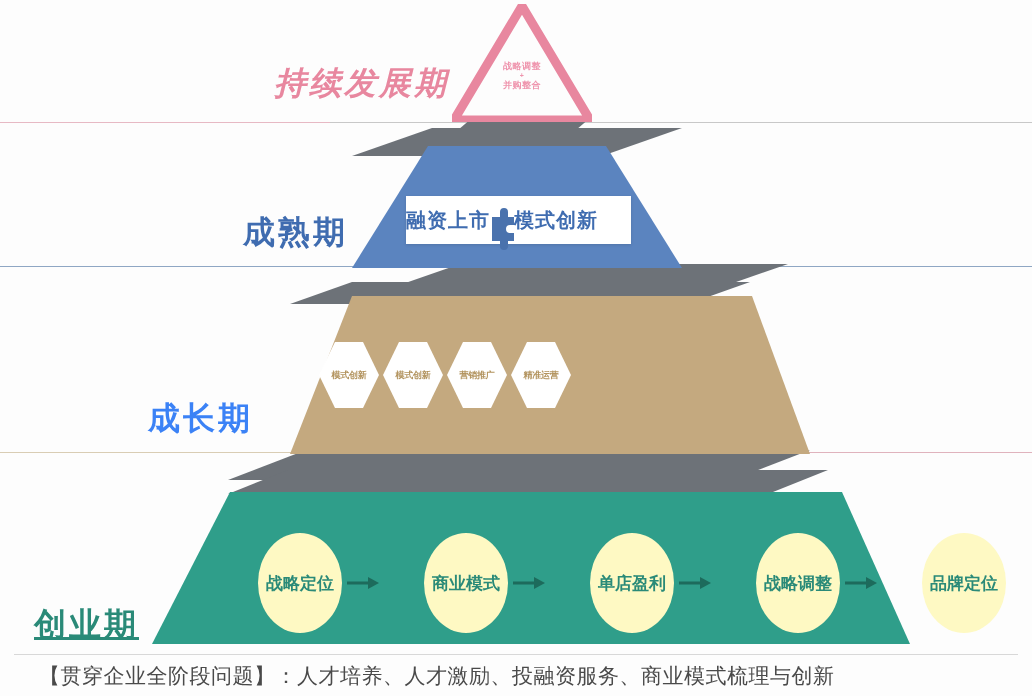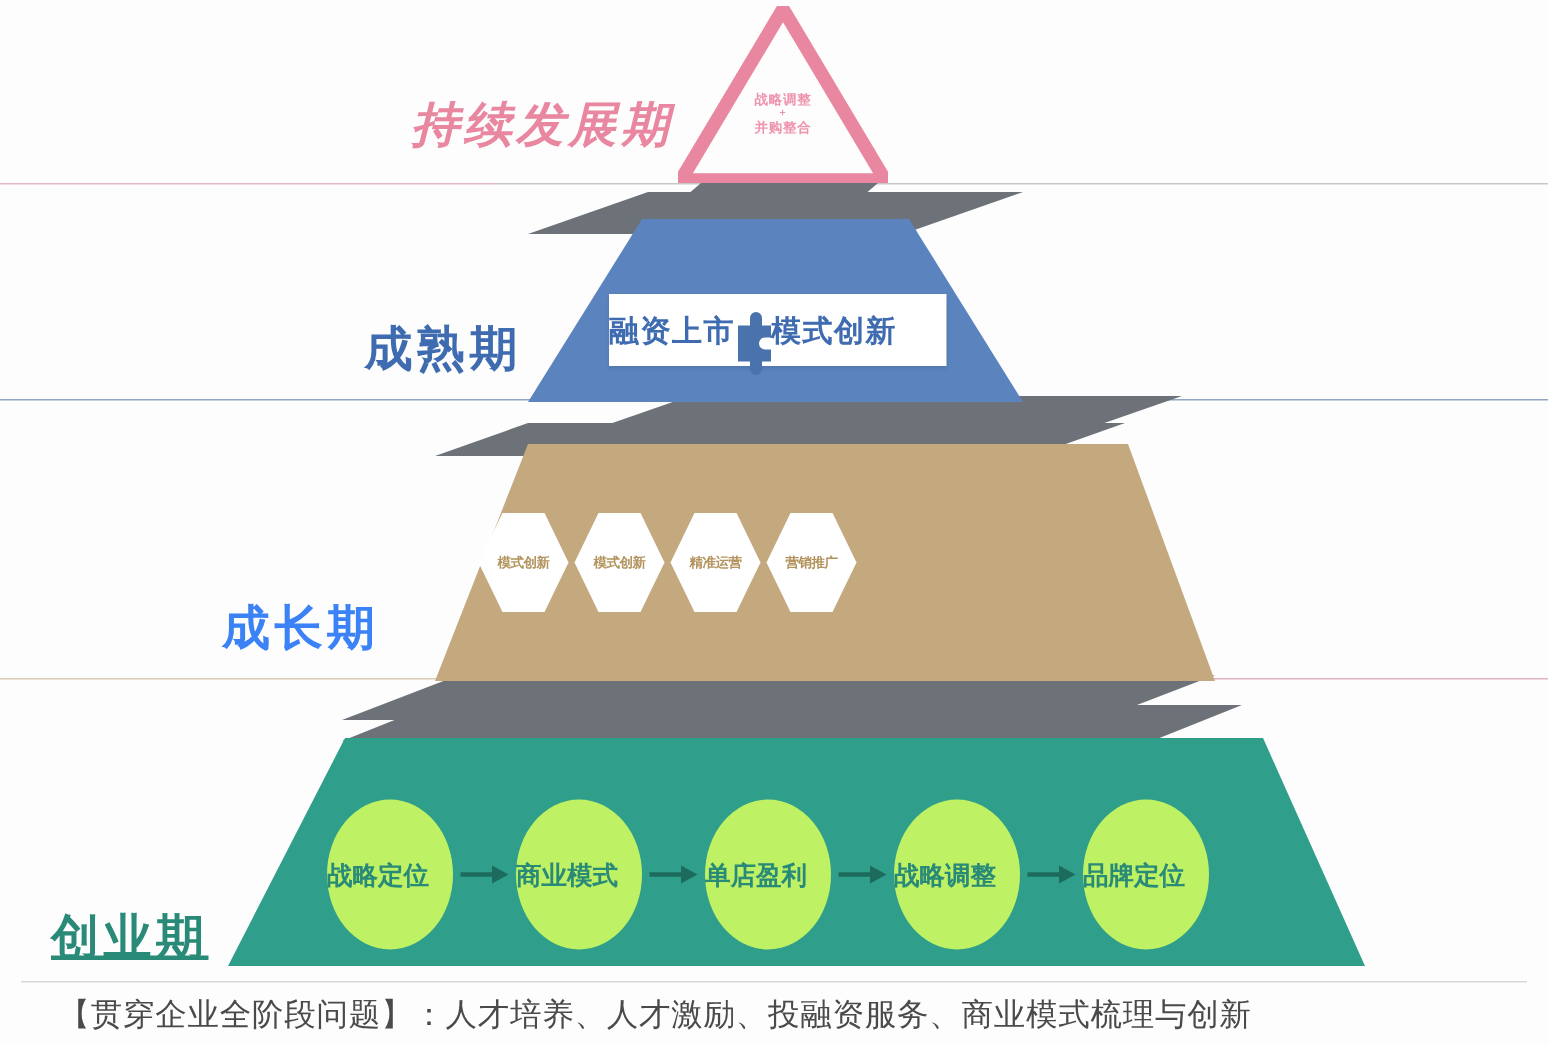--- a/index.html
+++ b/index.html
@@ -112,25 +112,26 @@
   
   .ell-row {
     position: absolute;
     display: flex;
     align-items: center;
   }
   .ell {
     width: 84px;
     height: 100px;
     border-radius: 50%;
-    background: #bef264;
-    display: flex;
-    align-items: center;
-    justify-content: flex-start;
+    background: #fef9c3;
+    display: flex;
+    align-items: center;
+    justify-content: center;
     flex: 0 0 auto;
+    margin-left: 40px;
   }
   .ell span {
     font-size: 17px;
     font-weight: bold;
     color: #2a8a78;
     letter-spacing: 0px;
     white-space: nowrap;
     font-family: "DejaVu Sans", "Liberation Sans", sans-serif;
   }
   .arrow {
@@ -233,27 +234,27 @@
     <div class="hex">
       <svg width="62" height="70" viewBox="0 0 62 70">
           <polygon points="17,2 45,2 61,35 45,68 17,68 1,35" fill="#ffffff"></polygon>
         </svg>
       <span>模式创新</span>
     </div>
     <div class="hex">
       <svg width="62" height="70" viewBox="0 0 62 70">
           <polygon points="17,2 45,2 61,35 45,68 17,68 1,35" fill="#ffffff"></polygon>
         </svg>
-      <span>精准运营</span>
+      <span>营销推广</span>
     </div>
     <div class="hex">
       <svg width="62" height="70" viewBox="0 0 62 70">
           <polygon points="17,2 45,2 61,35 45,68 17,68 1,35" fill="#ffffff"></polygon>
         </svg>
-      <span>营销推广</span>
+      <span>精准运营</span>
     </div>
   </div>
 
   <div class="stage-label" style="left:148px; top:397px; font-size:32px; color:#3b82f6;">成长期</div>
 
   <div class="shadow-slab" style="left:228px; top:470px; width:600px; height:24px;
               clip-path: polygon(60px 0, 600px 0, 540px 24px, 0 24px);"></div>
 
   <div class="tier" style="left:152px; top:492px; width:758px; height:152px;">
     <svg width="758" height="152" viewBox="0 0 758 152" aria-hidden="true">

